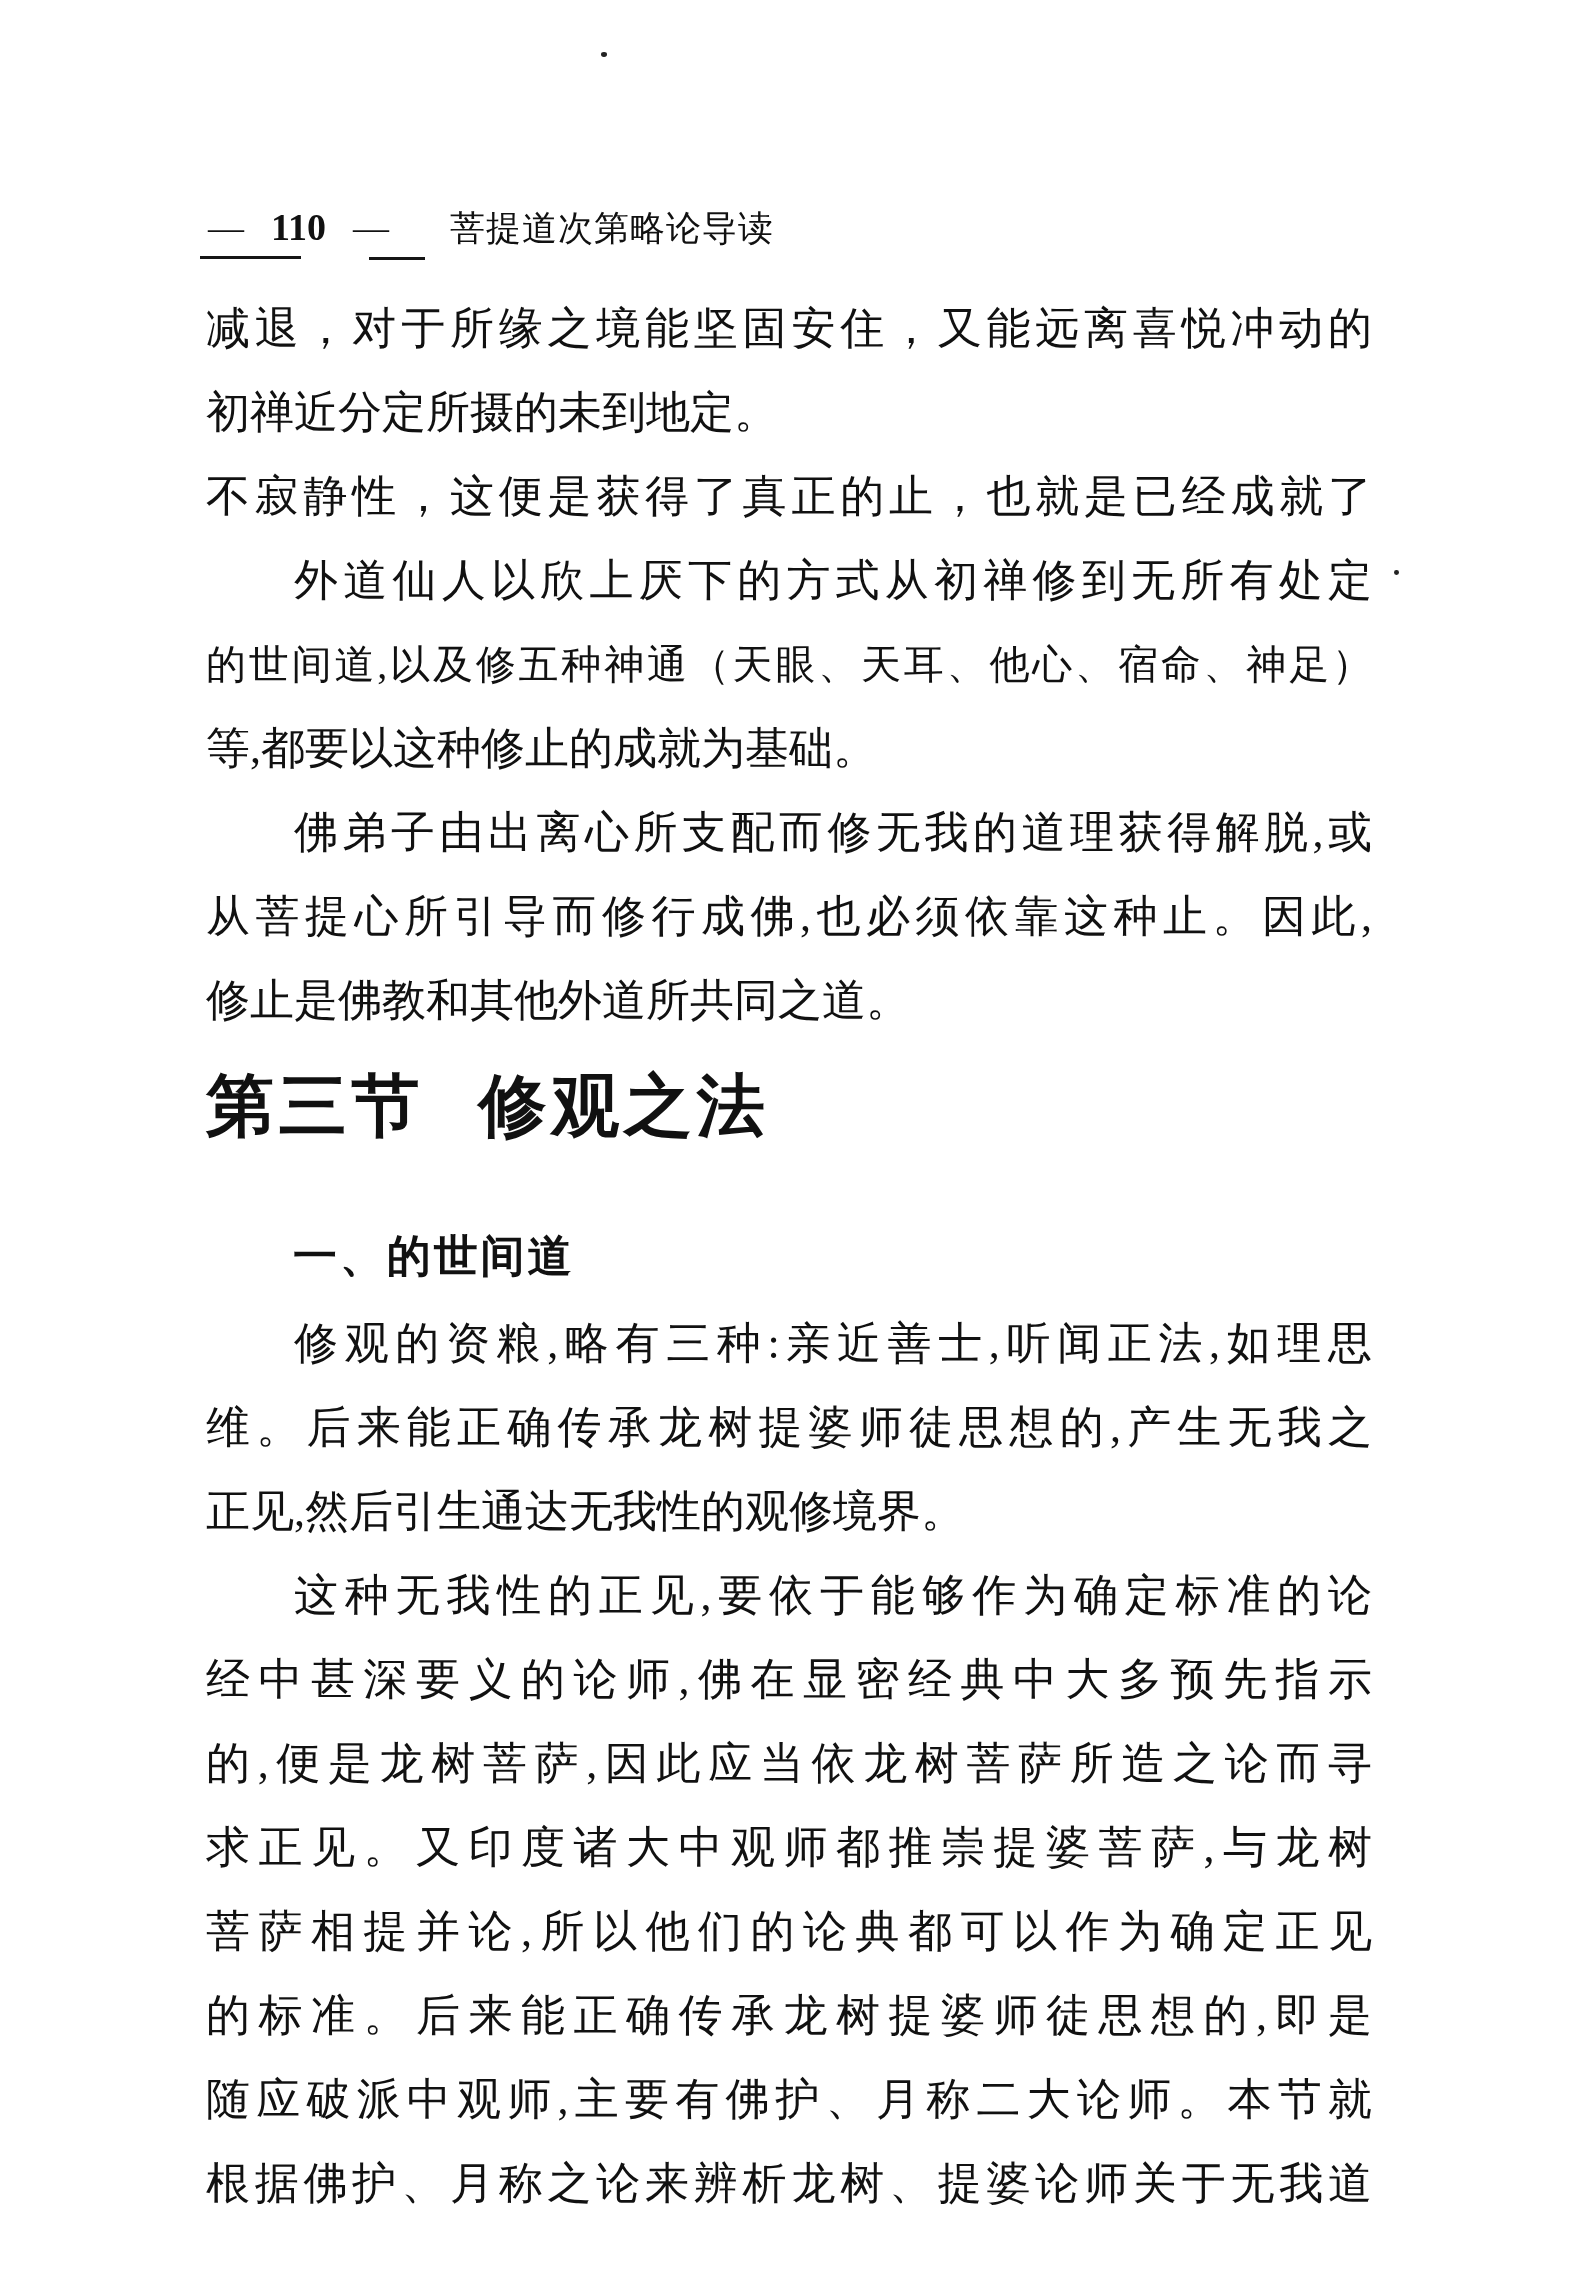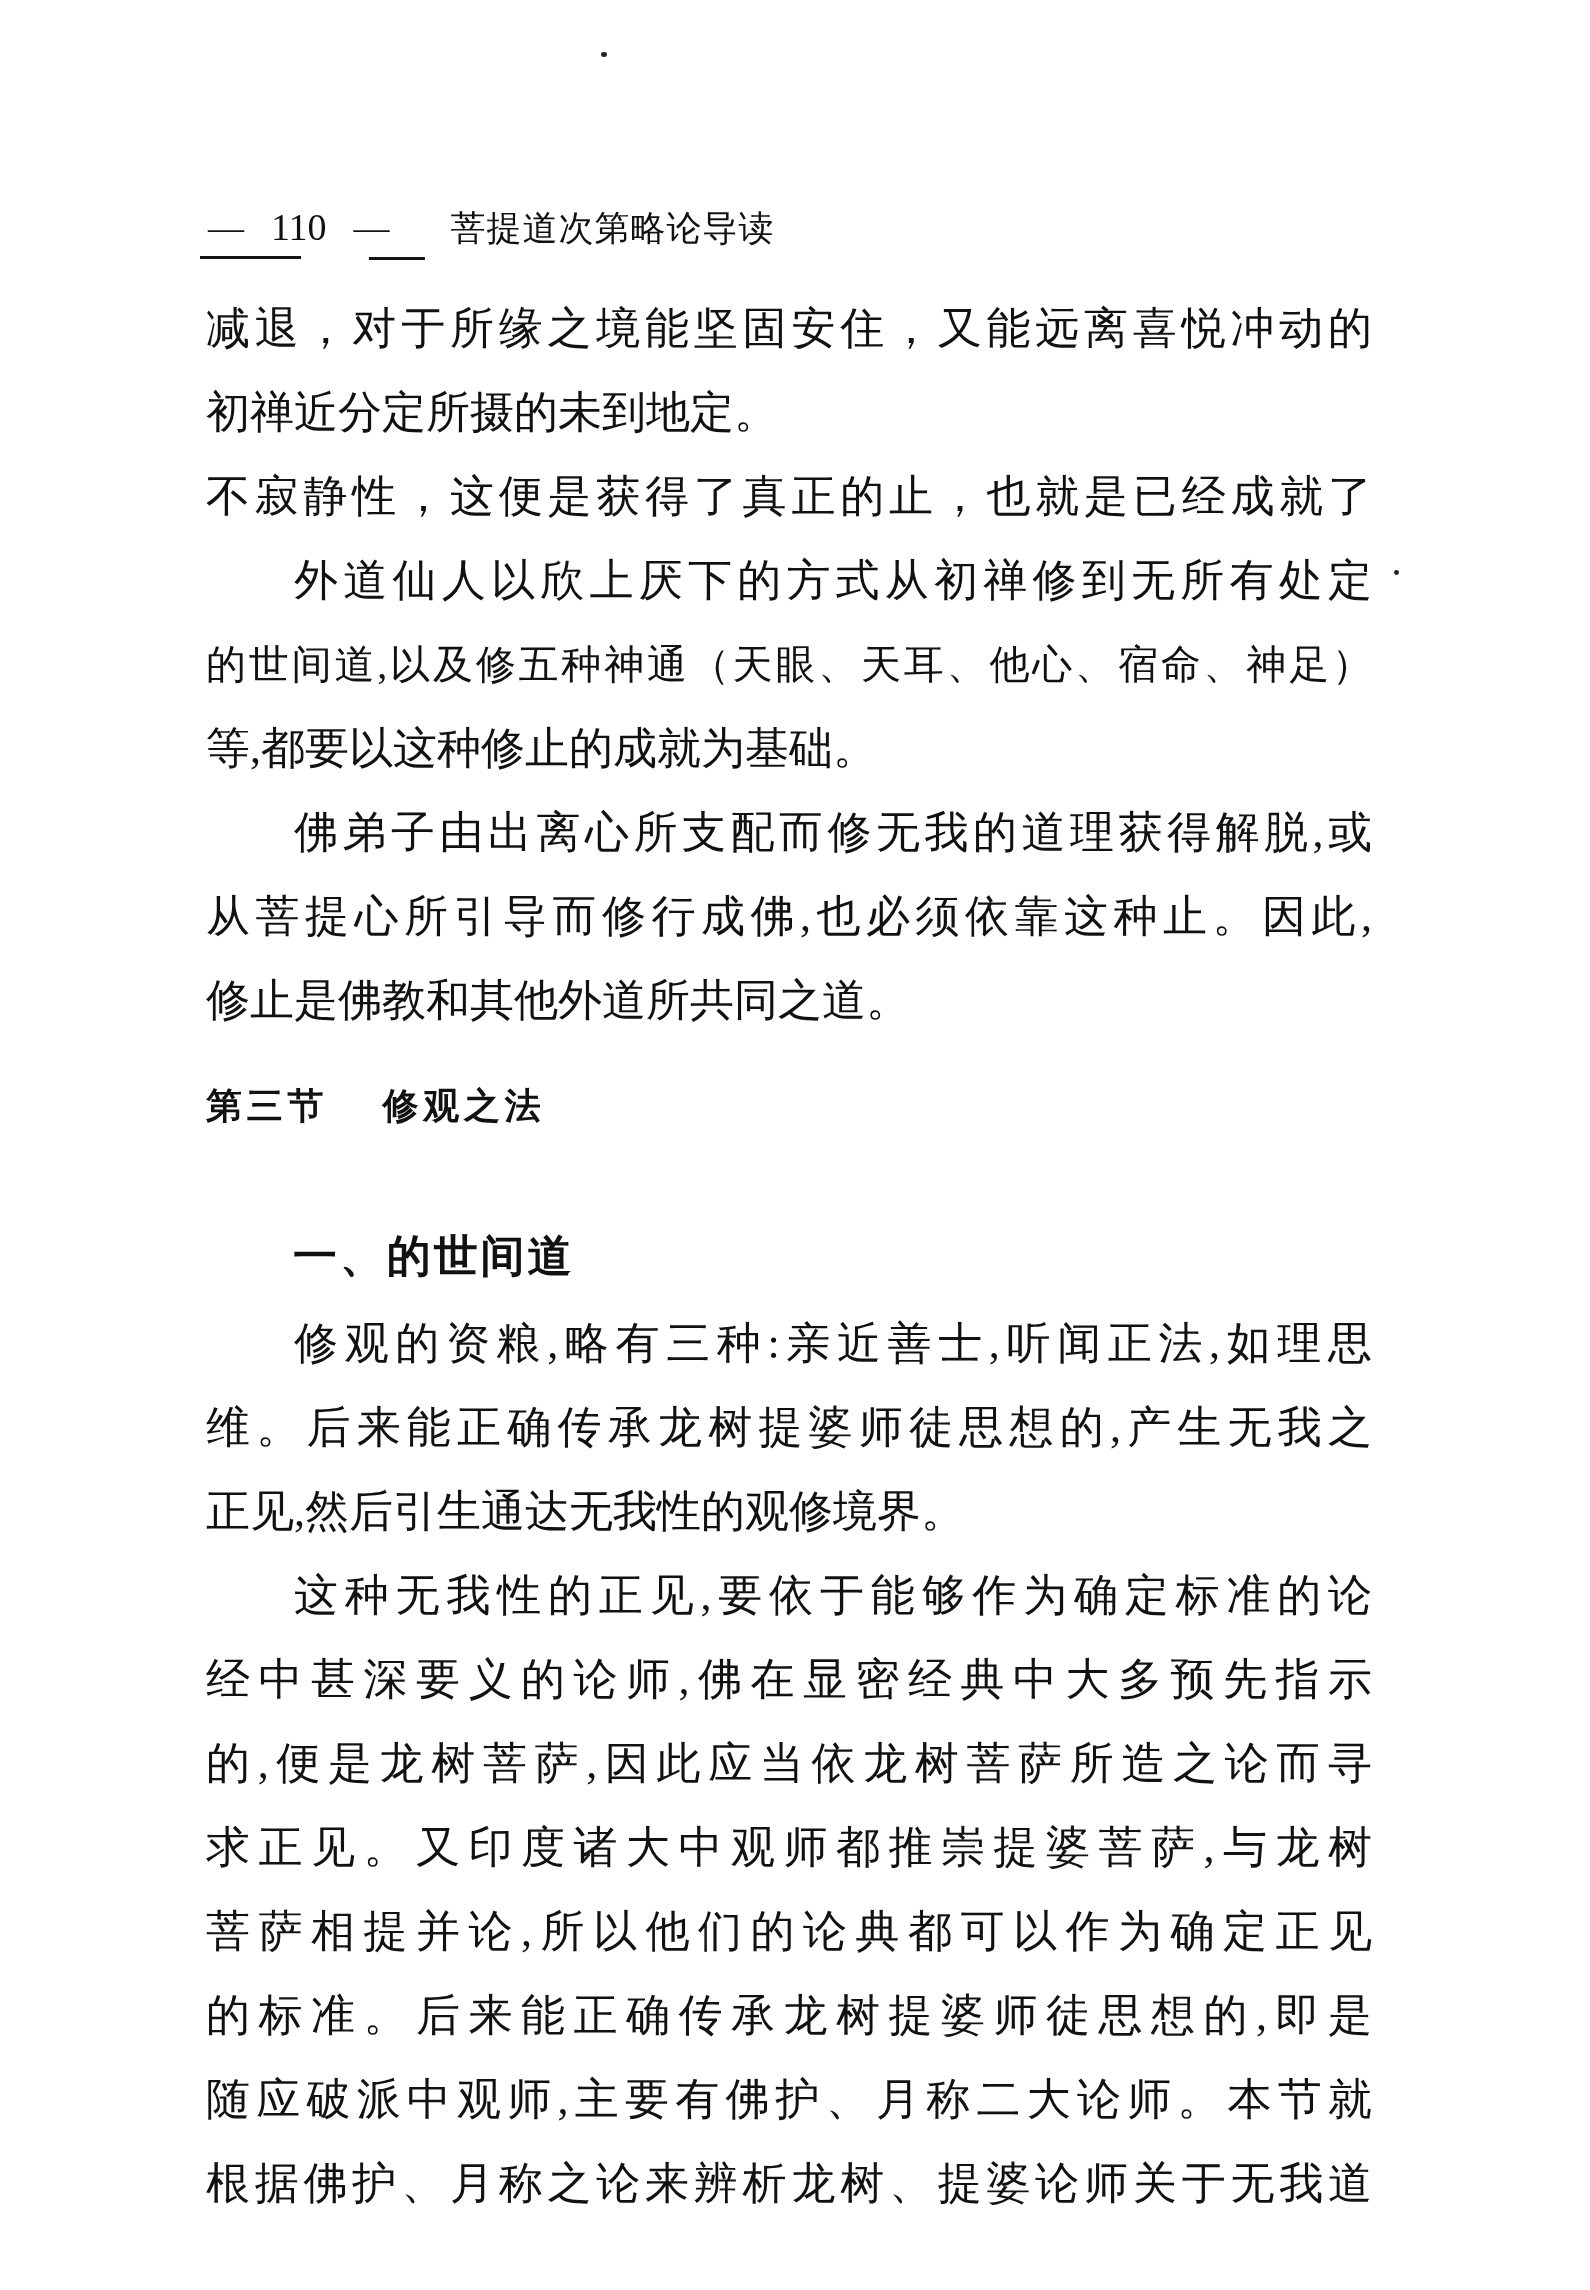--- a/index.html
+++ b/index.html
@@ -19,21 +19,21 @@
     position: absolute;
     top: 206px;
     left: 208px;
     display: flex;
     align-items: baseline;
     font-size: 36px;
     line-height: 42px;
     white-space: nowrap;
   }
   .page-header .dash { letter-spacing: 0; }
-  .page-header .pageno { margin: 0 27px; font-size: 38px; }
+  .page-header .pageno { margin: 0 27px; font-size: 38px; font-weight: bold; }
   .page-header .title { margin-left: 61px; font-size: 35px; letter-spacing: 1px; }
 
   .rule { position: absolute; background: #151515; }
   .rule.r1 { left: 200px; top: 256px; width: 101px; height: 2.9px; }
   .rule.r2 { left: 369px; top: 257px; width: 56px;  height: 2.9px; }
 
   
   .body-text {
     position: absolute;
     left: 206px;
@@ -51,21 +51,21 @@
     white-space: nowrap;
   }
   .line.end  { text-align-last: left; }
   .line.in   { text-indent: 88px; }
   .line.s    { font-size: 40px; }
 
   .section-heading {
     margin: 25px 0 0 0;
     height: 76px;
     line-height: 76px;
-    font-size: 36px;
+    font-size: 68px;
     font-weight: bold;
     letter-spacing: 4.8px;
     white-space: nowrap;
   }
   .section-heading .gap { display: inline-block; width: 54px; }
 
   .sub-heading {
     margin: 82px 0 0 0;
     padding-left: 87px;
     height: 61px;

